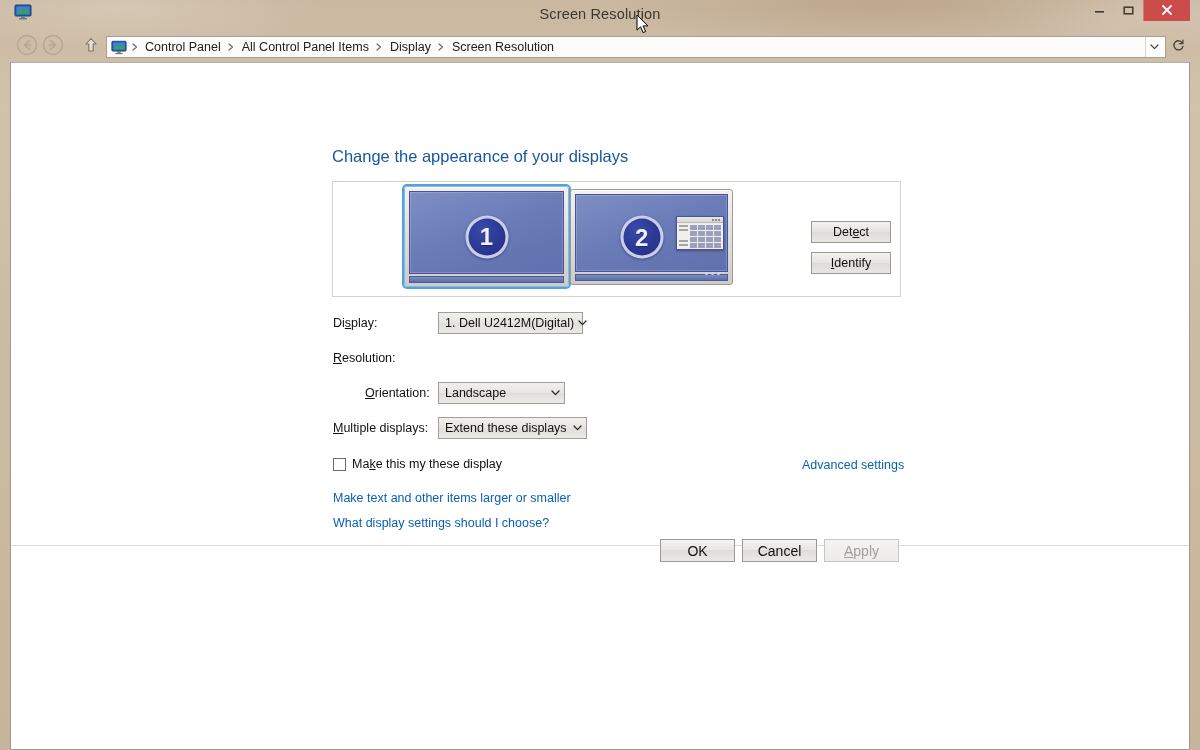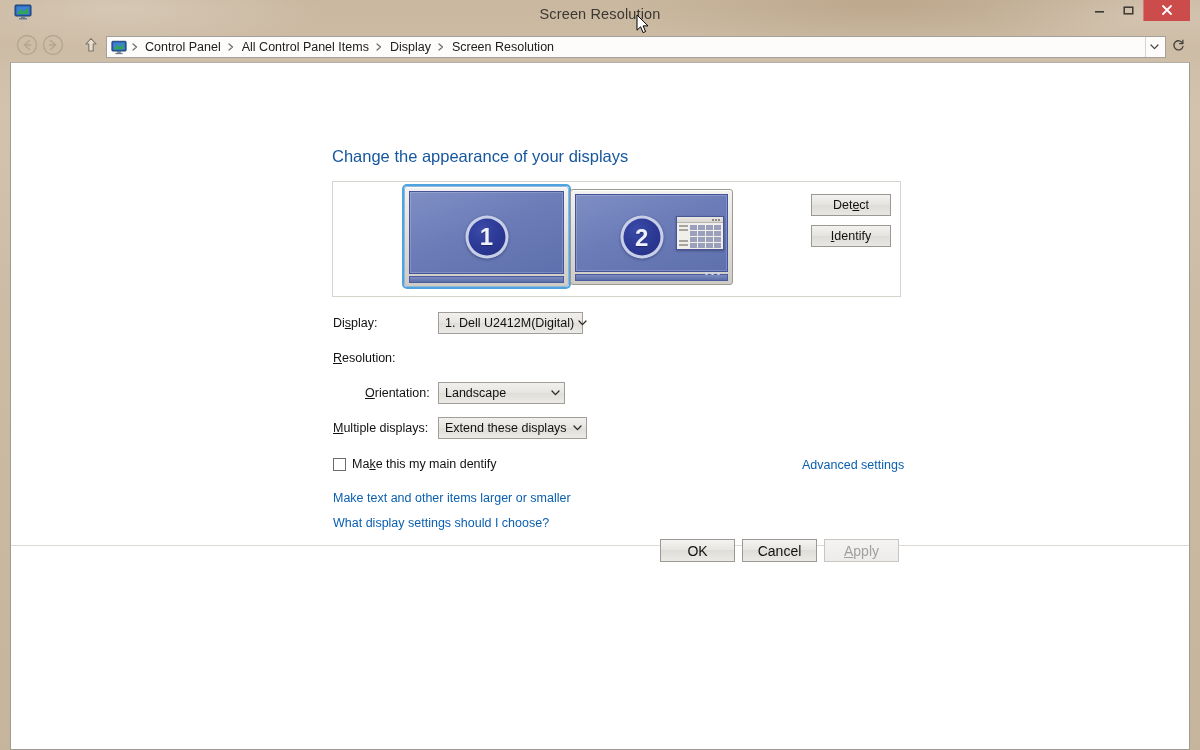--- a/index.html
+++ b/index.html
@@ -297,20 +297,21 @@
     position: absolute;
     left: 800px;
     width: 80px;
     height: 22px;
     background: linear-gradient(180deg,#f3f2f0 0%,#e6e4e0 48%,#dedcd7 50%,#e9e7e3 100%);
     border: 1px solid #9c9893;
     font-size: 12.5px;
     color: #111;
     display: flex; align-items: center; justify-content: center;
     cursor: default;
+    margin-top: 27px;
   }
   #detect-button { top: 131px; }
   #identify-button { top: 162px; }
 
   
   .form-label {
     position: absolute;
     left: 322px;
     font-size: 12.5px;
     color: #111;
@@ -642,21 +643,21 @@
         <span class="combo-text">Extend these displays</span>
         <span class="combo-arrow">
           <svg width="9" height="6" viewBox="0 0 9 6">
               <path d="M1 1 L4.5 4.6 L8 1" fill="none" stroke="#2a2723" stroke-width="1.3" stroke-linecap="round" stroke-linejoin="round"></path>
             </svg>
         </span>
       </div>
 
       <div id="main-display-row">
         <span id="main-display-checkbox"></span>
-        <span id="main-display-label"><span>Ma</span><span class="acc">k</span><span>e this my main dentify</span></span>
+        <span id="main-display-label"><span>Ma</span><span class="acc">k</span><span>e this my these display</span></span>
       </div>
 
       <a class="link" id="advanced-settings-link">Advanced settings</a>
       <a class="link" id="link-larger-smaller">Make text and other items larger or smaller</a>
       <a class="link" id="link-what-settings">What display settings should I choose?</a>
 
       <div id="footer-sep"></div>
 
       <div class="dialog-btn" id="ok-button">OK</div>
       <div class="dialog-btn" id="cancel-button">Cancel</div>

